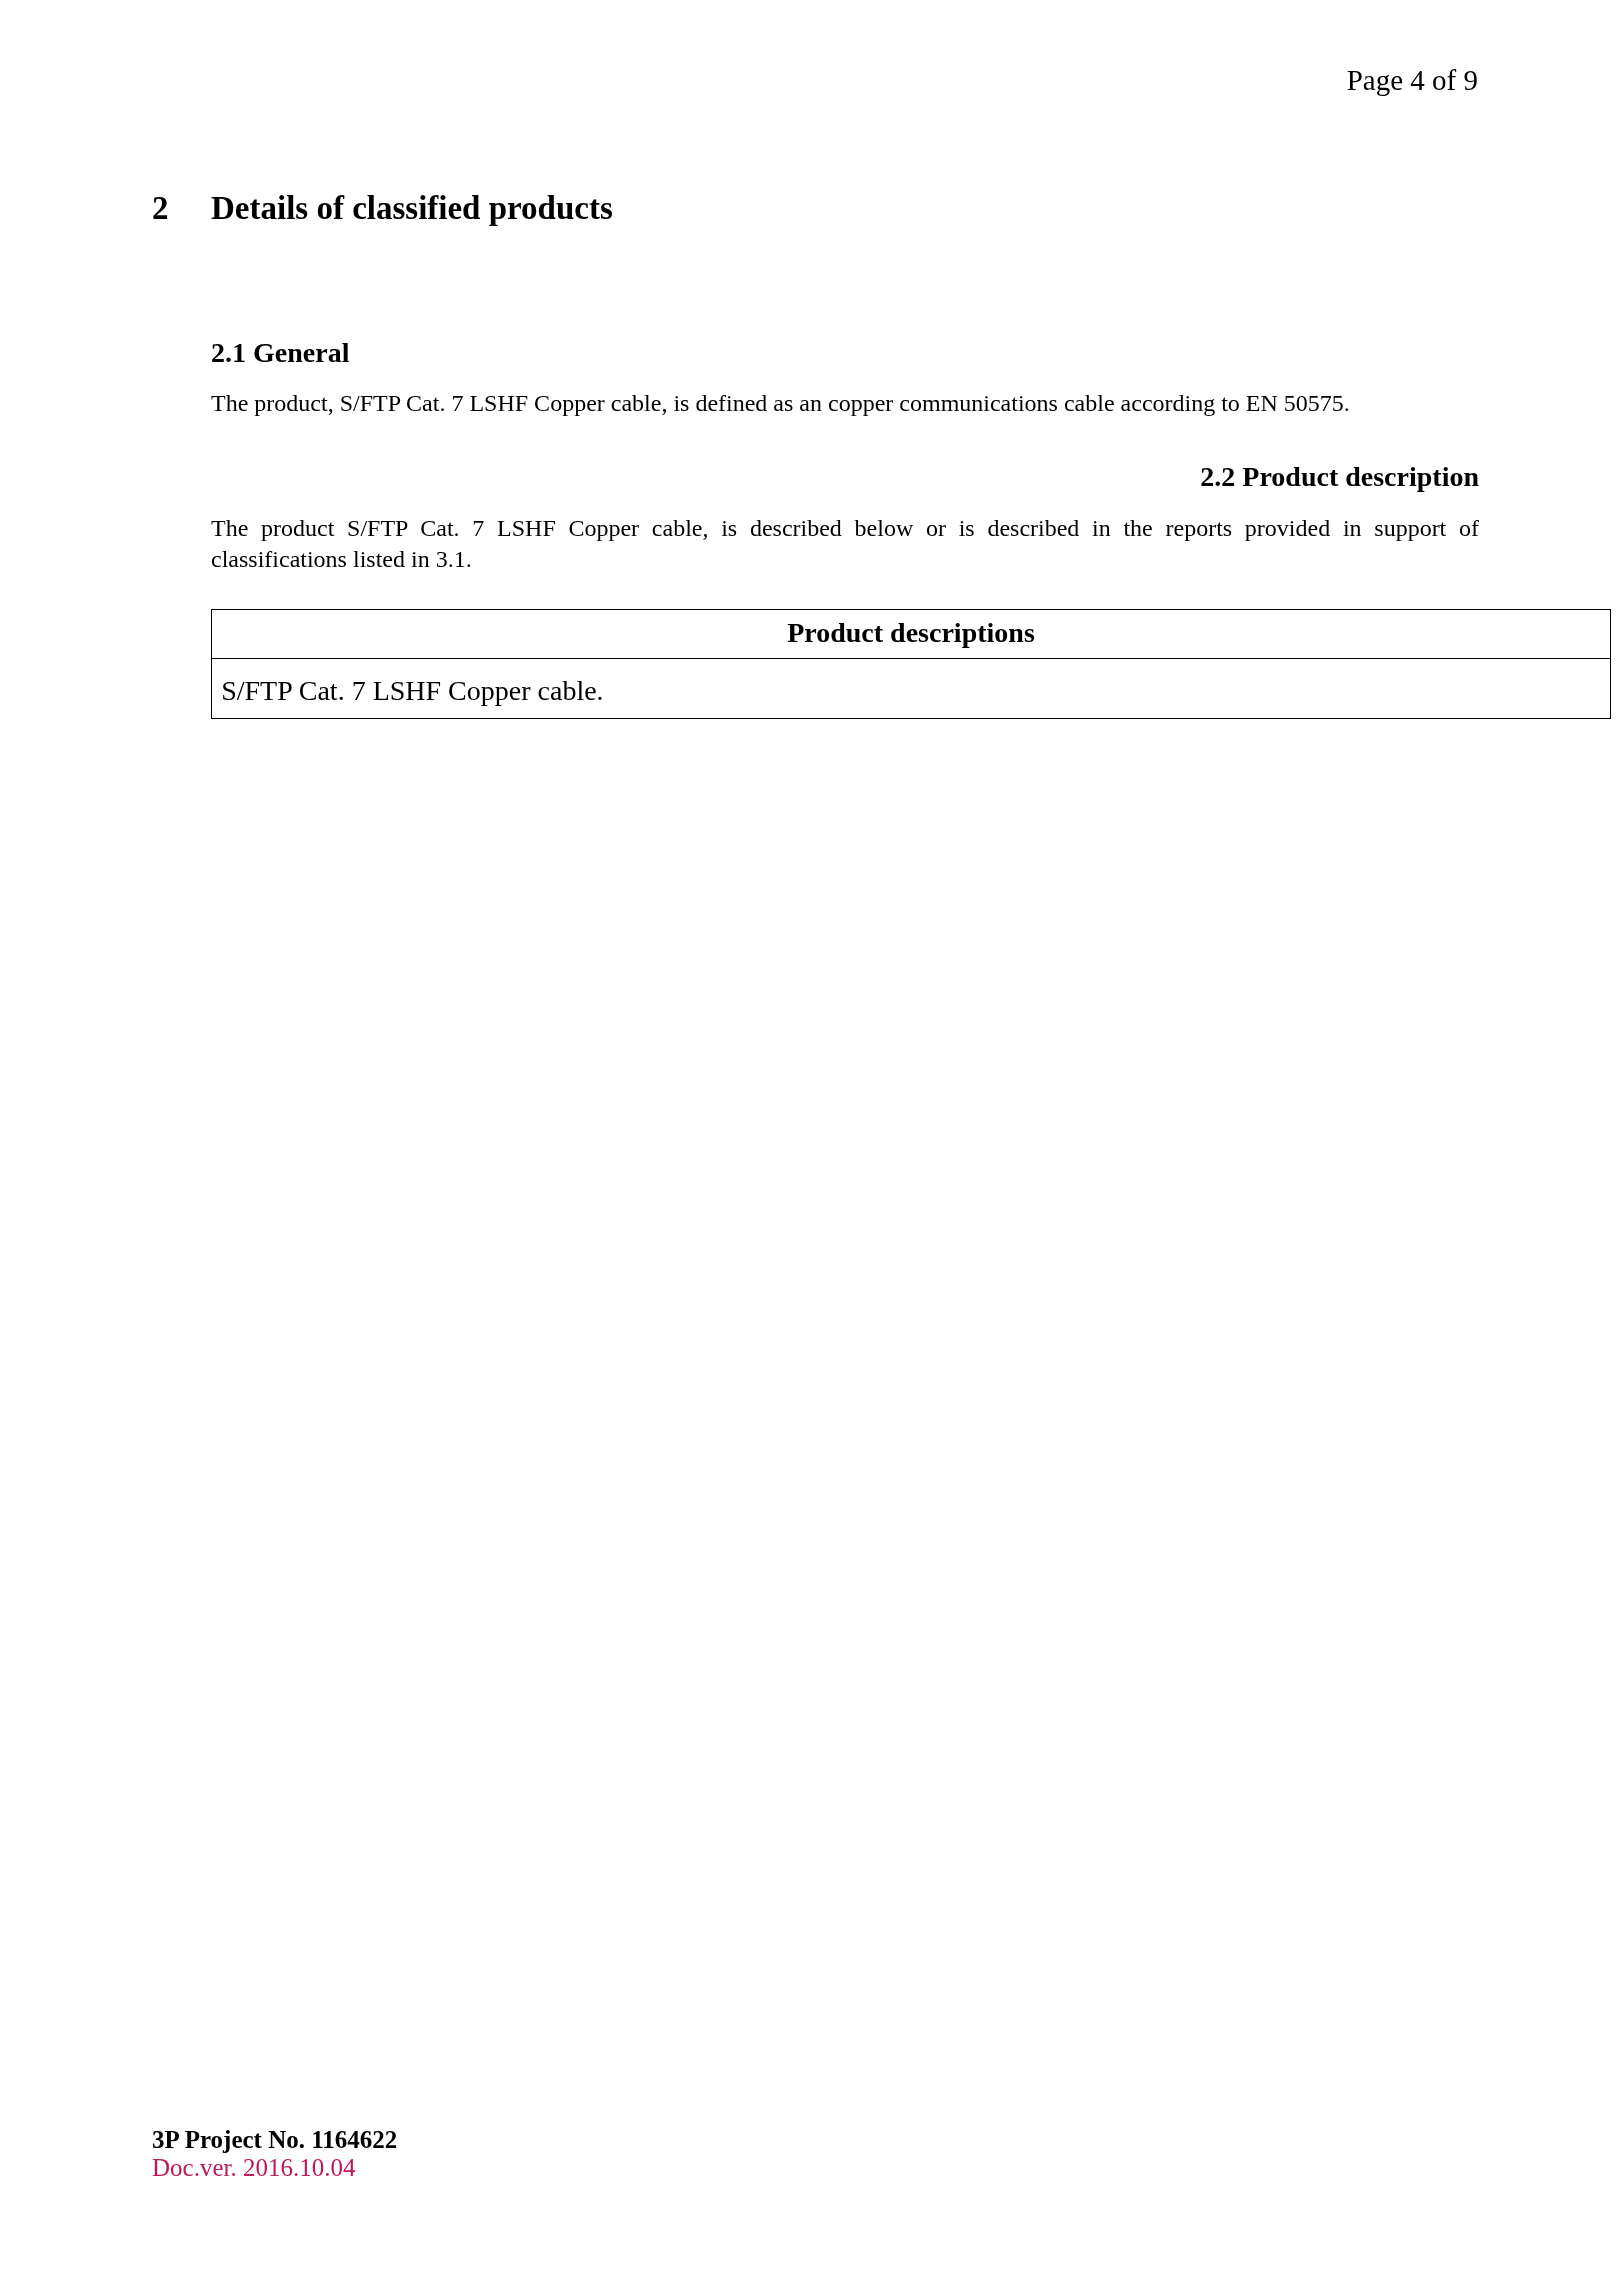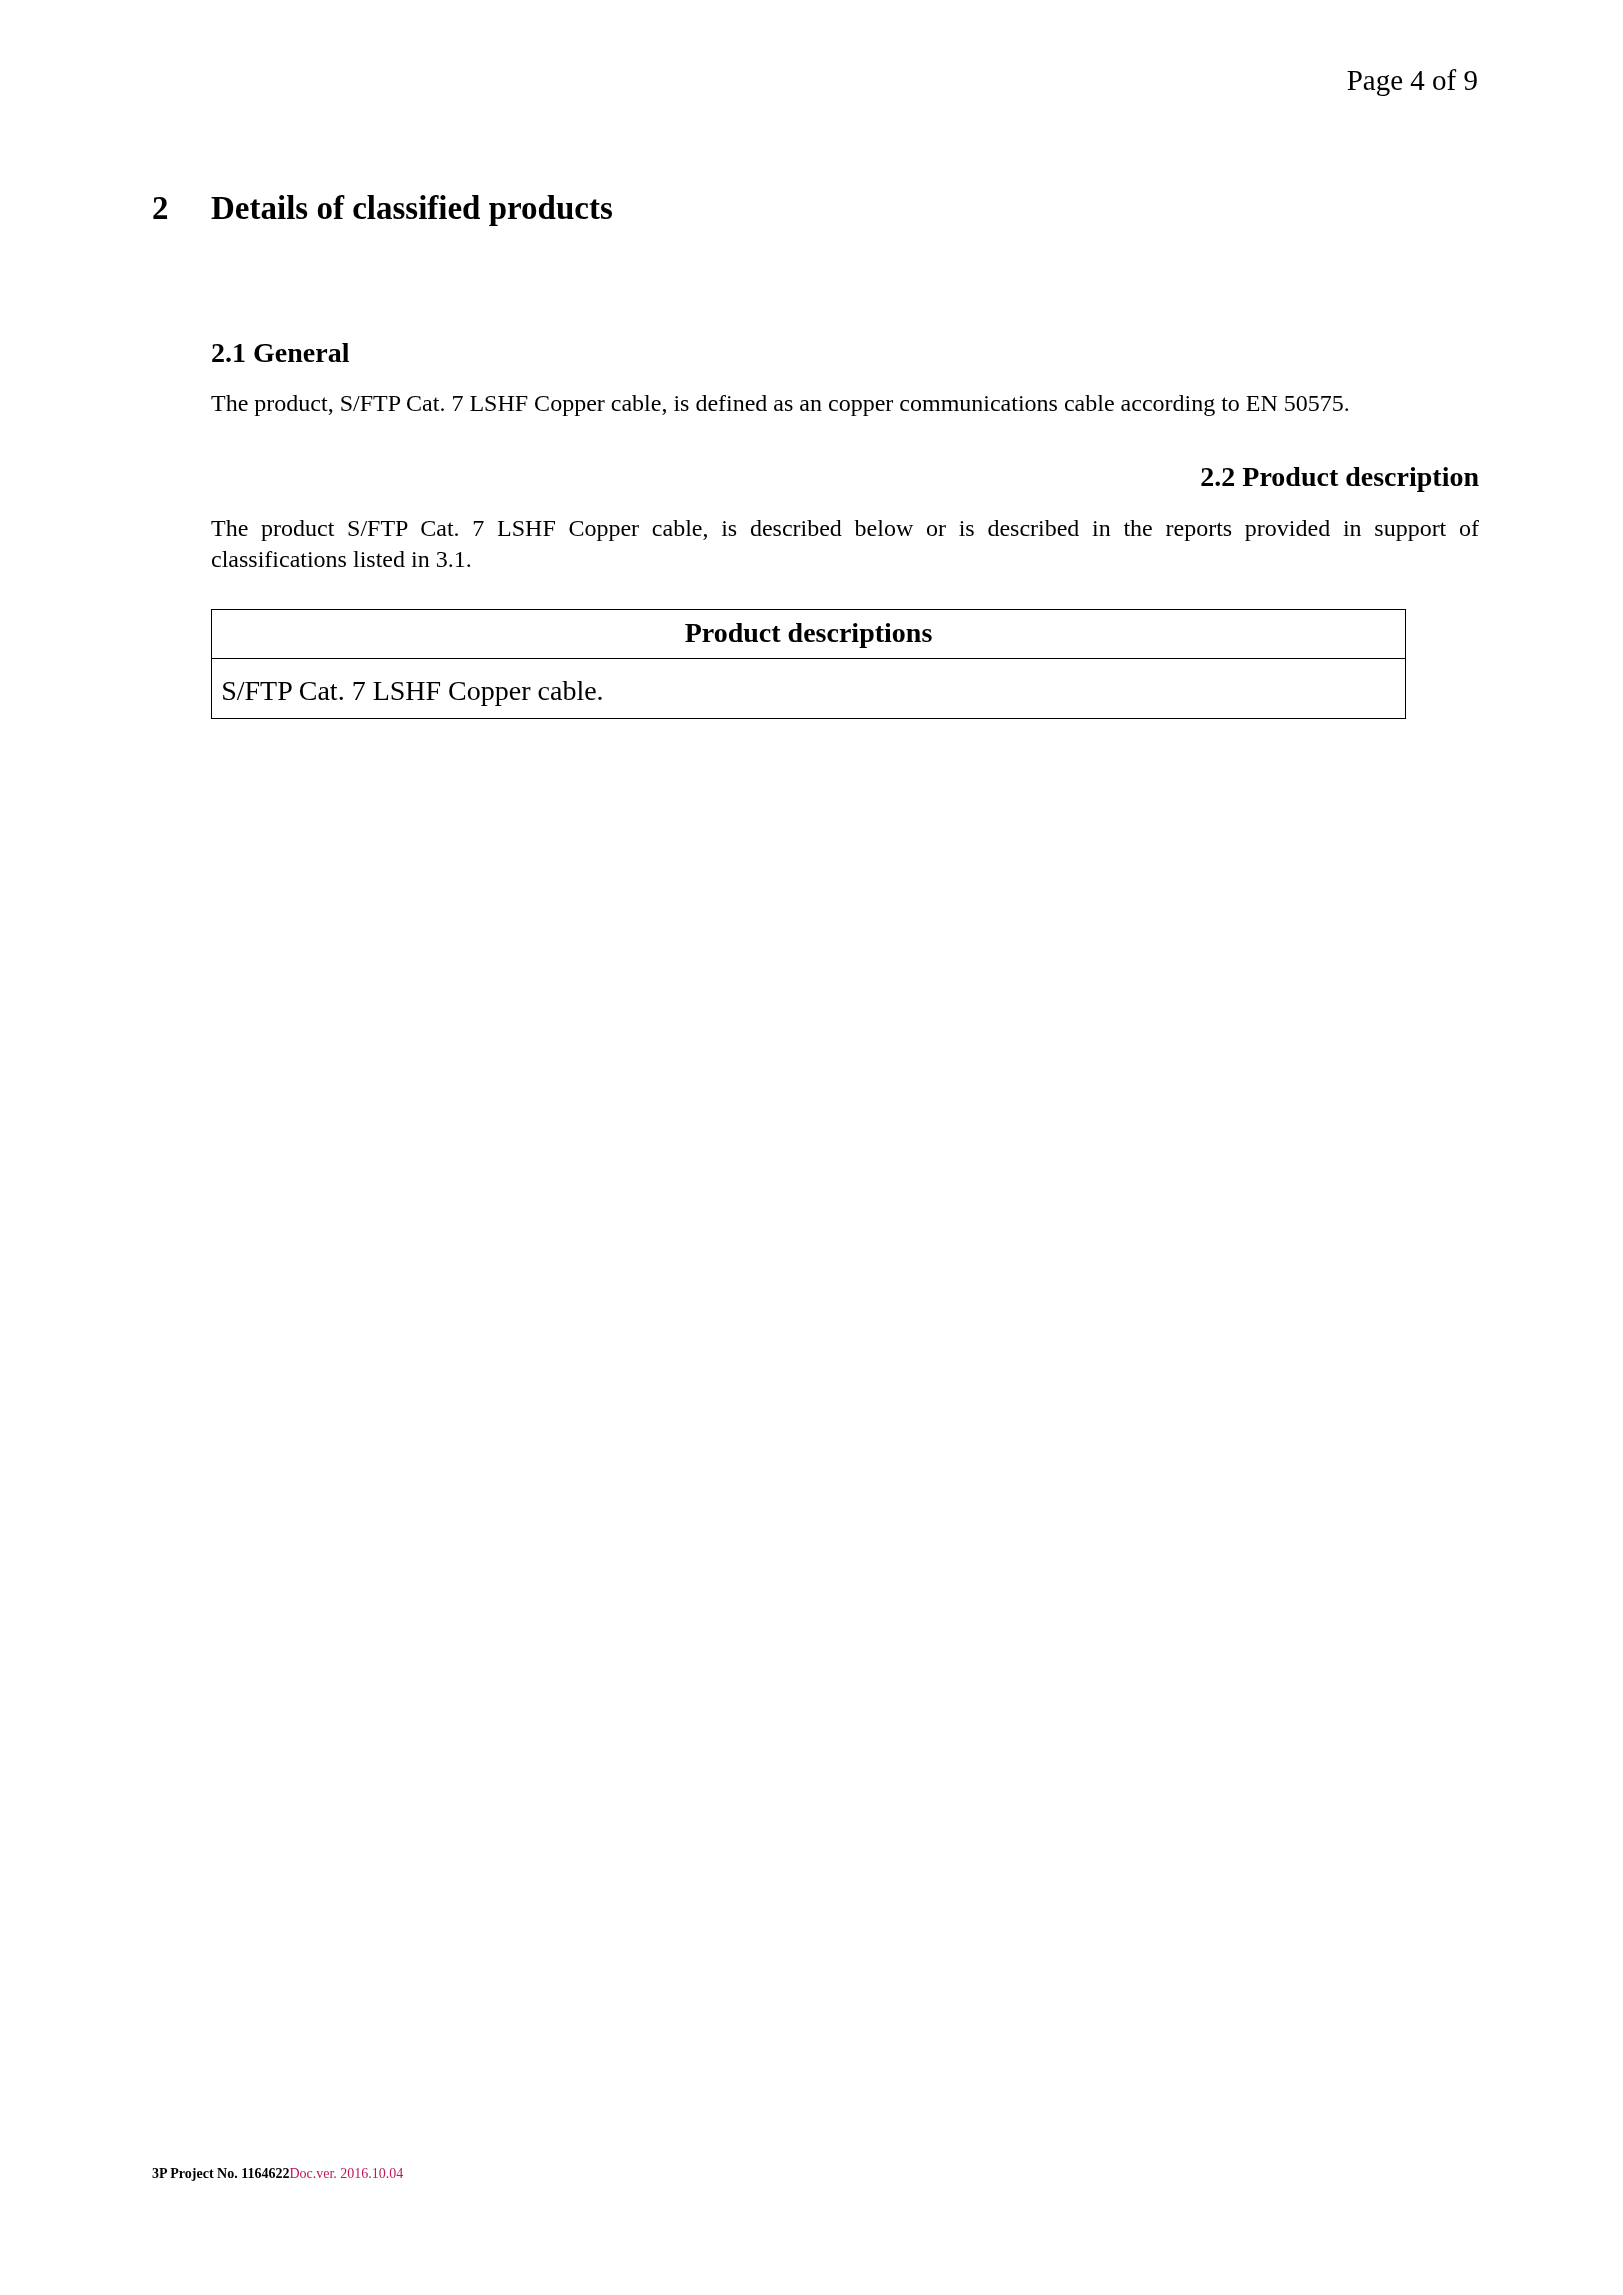--- a/index.html
+++ b/index.html
@@ -63,21 +63,21 @@
     text-align: right;
   }
   p.body-text {
     font-size: 24px;
     line-height: 1.30;
     margin: 0 0 0 0;
     text-align: justify;
     text-justify: inter-word;
   }
   table.product-table {
-    width: 1195px;
+    width: 1400px;
     border-collapse: collapse;
     table-layout: fixed;
     margin-top: 34px;
   }
   table.product-table th {
     border: 1.3px solid #000000;
     font-size: 28px;
     font-weight: bold;
     text-align: center;
     padding: 5.9px 7.9px 8.5px 7.9px;
@@ -90,23 +90,24 @@
     text-align: left;
     padding: 14.4px 7.9px 10.5px 9.2px;
     line-height: 1.2;
   }
   .footer {
     position: absolute;
     left: 152px;
     right: 145px;
     bottom: 113px;
     display: flex;
-    justify-content: flex-start;
+    justify-content: space-between;
     align-items: baseline;
-    font-size: 14px;
+    font-size: 25px;
+    flex-direction: column;
   }
   .footer .left {
     font-weight: bold;
     color: #000000;
   }
   .footer .right {
     color: #be185d;
   }
 </style>
 </head>

